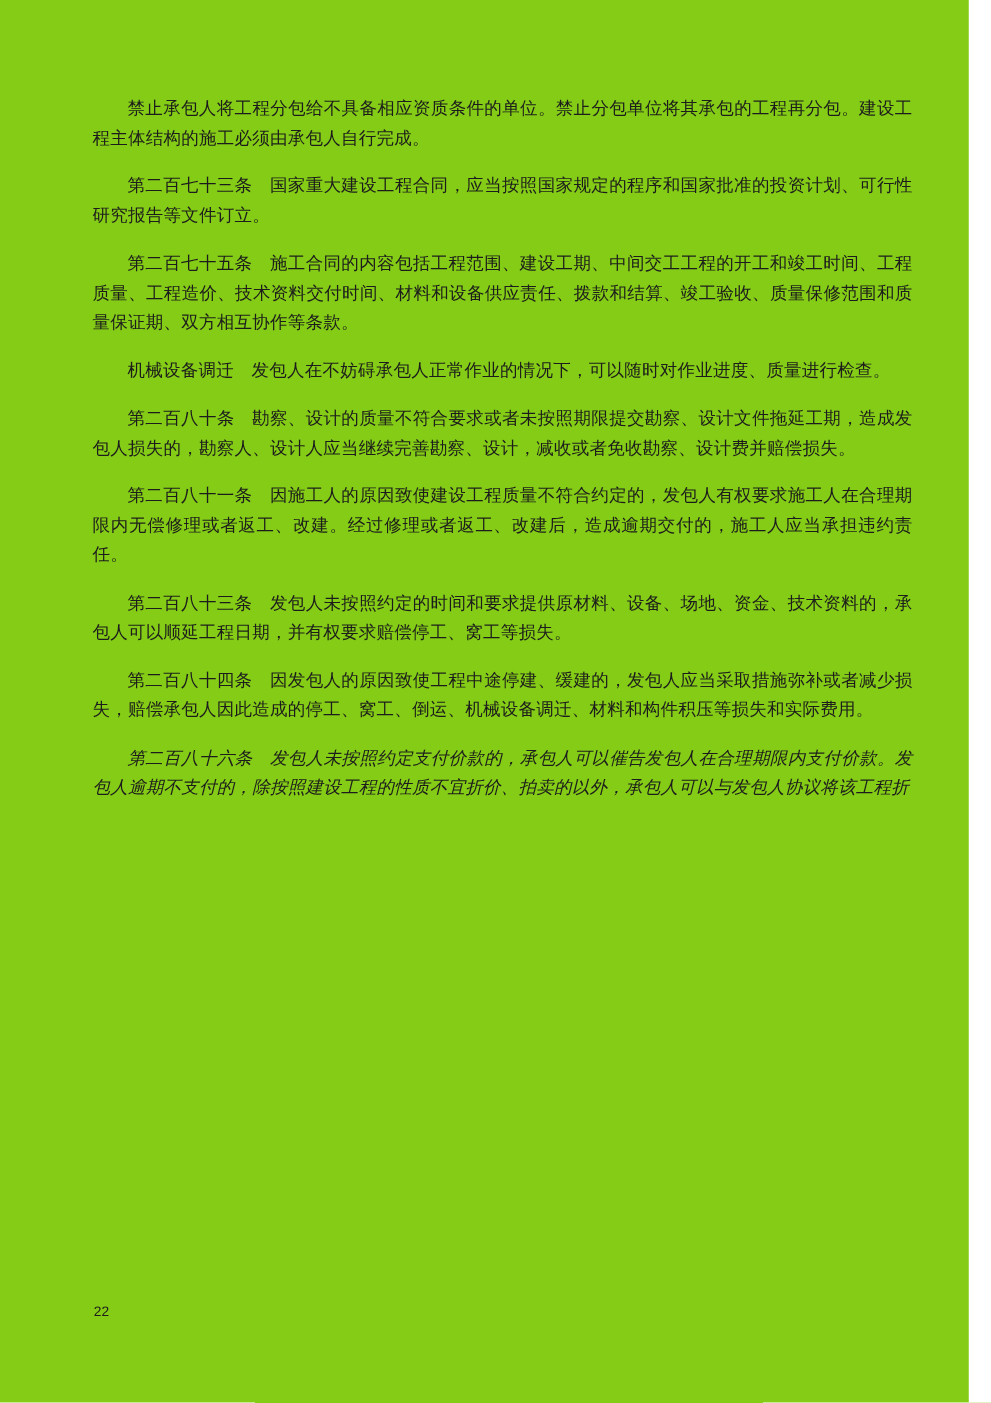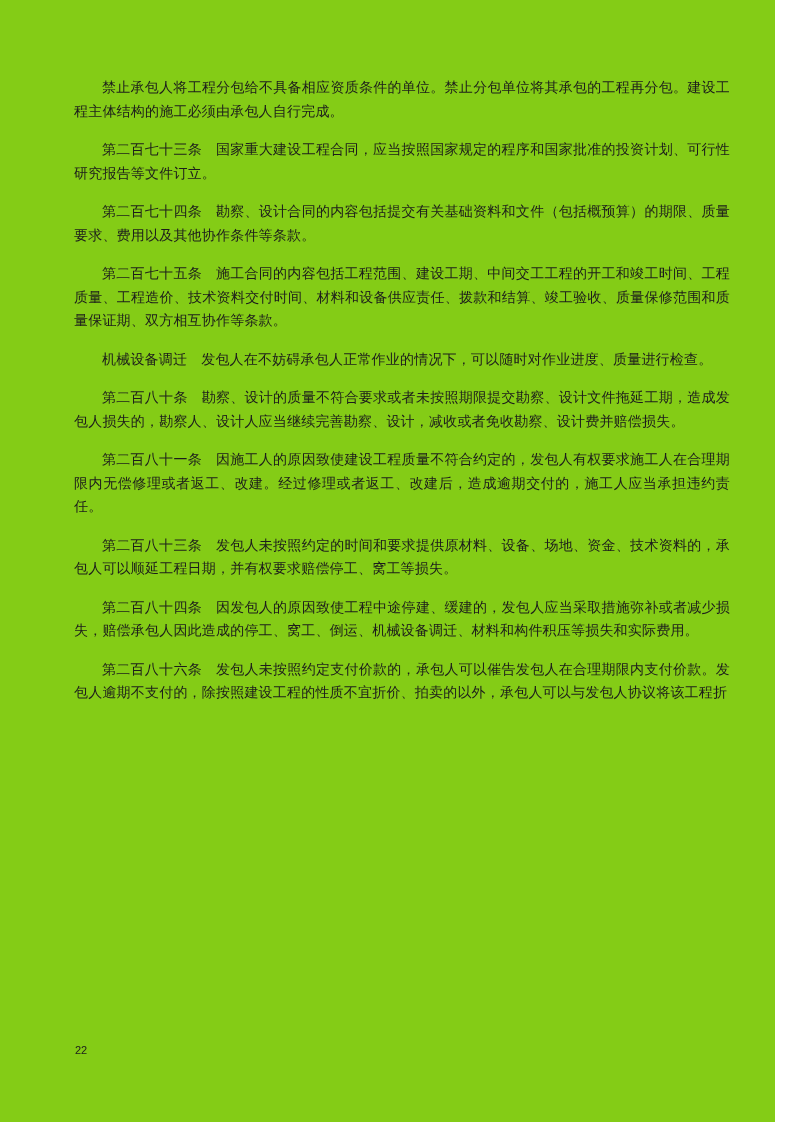--- a/index.html
+++ b/index.html
@@ -24,40 +24,39 @@
   }
   .para {
     font-size: 14px;
     line-height: 23.5px;
     text-align: justify;
     text-indent: 2em;
     margin-bottom: 15px;
     color: #1c1c1c;
     letter-spacing: 0.2px;
   }
-  .para:last-child { margin-bottom: 0; }
+  .para:last-child { margin-bottom: 0; font-style: italic; }
   .art { margin-right: 1em; }
   .art:empty { margin-right: 0; }
   .page-number {
     position: absolute;
     left: 75px;
     top: 1044px;
     font-size: 11px;
     color: #1c1c1c;
     font-family: "Liberation Sans", "DejaVu Sans", sans-serif;
   }
 </style>
 </head>
 <body>
 
 <div class="page">
   <div class="content">
     <p class="para"><span class="art"></span><span>禁止承包人将工程分包给不具备相应资质条件的单位。禁止分包单位将其承包的工程再分包。建设工程主体结构的施工必须由承包人自行完成。</span></p>
     <p class="para"><span class="art">第二百七十三条</span><span>国家重大建设工程合同，应当按照国家规定的程序和国家批准的投资计划、可行性研究报告等文件订立。</span></p>
-    <p class="para"><span class="art">第二百七十四条</span><span>勘察、设计合同的内容包括提交有关基础资料和文件（包括概预算）的期限、质量要求、费用以及其他协作条件等条款。</span></p>
     <p class="para"><span class="art">第二百七十五条</span><span>施工合同的内容包括工程范围、建设工期、中间交工工程的开工和竣工时间、工程质量、工程造价、技术资料交付时间、材料和设备供应责任、拨款和结算、竣工验收、质量保修范围和质量保证期、双方相互协作等条款。</span></p>
     <p class="para"><span class="art">机械设备调迁</span><span>发包人在不妨碍承包人正常作业的情况下，可以随时对作业进度、质量进行检查。</span></p>
     <p class="para"><span class="art">第二百八十条</span><span>勘察、设计的质量不符合要求或者未按照期限提交勘察、设计文件拖延工期，造成发包人损失的，勘察人、设计人应当继续完善勘察、设计，减收或者免收勘察、设计费并赔偿损失。</span></p>
     <p class="para"><span class="art">第二百八十一条</span><span>因施工人的原因致使建设工程质量不符合约定的，发包人有权要求施工人在合理期限内无偿修理或者返工、改建。经过修理或者返工、改建后，造成逾期交付的，施工人应当承担违约责任。</span></p>
     <p class="para"><span class="art">第二百八十三条</span><span>发包人未按照约定的时间和要求提供原材料、设备、场地、资金、技术资料的，承包人可以顺延工程日期，并有权要求赔偿停工、窝工等损失。</span></p>
     <p class="para"><span class="art">第二百八十四条</span><span>因发包人的原因致使工程中途停建、缓建的，发包人应当采取措施弥补或者减少损失，赔偿承包人因此造成的停工、窝工、倒运、机械设备调迁、材料和构件积压等损失和实际费用。</span></p>
     <p class="para"><span class="art">第二百八十六条</span><span>发包人未按照约定支付价款的，承包人可以催告发包人在合理期限内支付价款。发包人逾期不支付的，除按照建设工程的性质不宜折价、拍卖的以外，承包人可以与发包人协议将该工程折</span></p>
   </div>
   <div class="page-number">22</div>
 </div>

